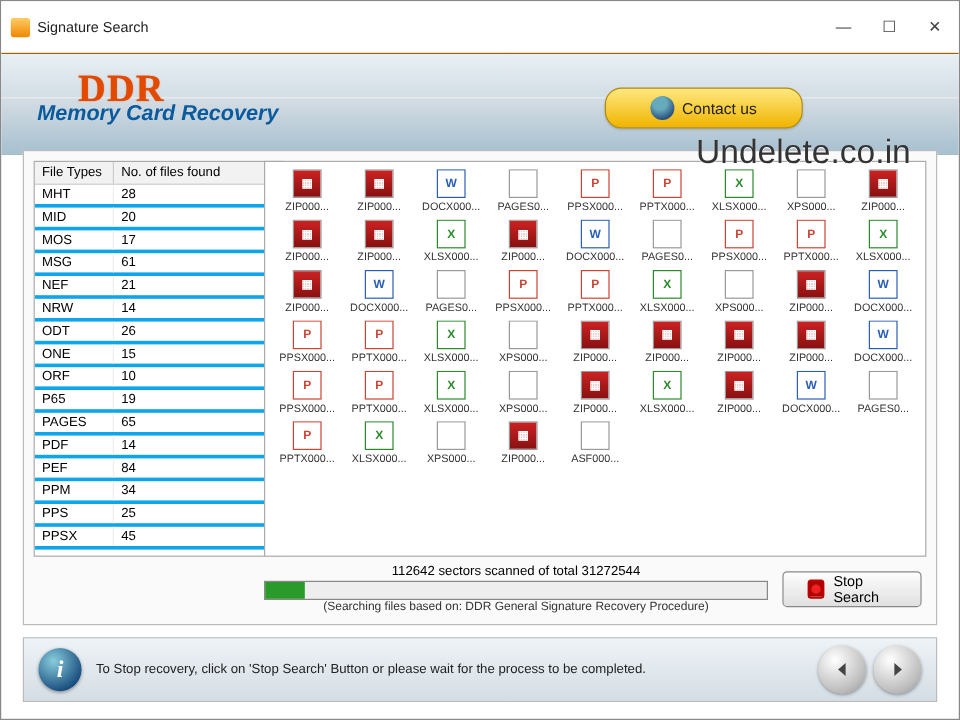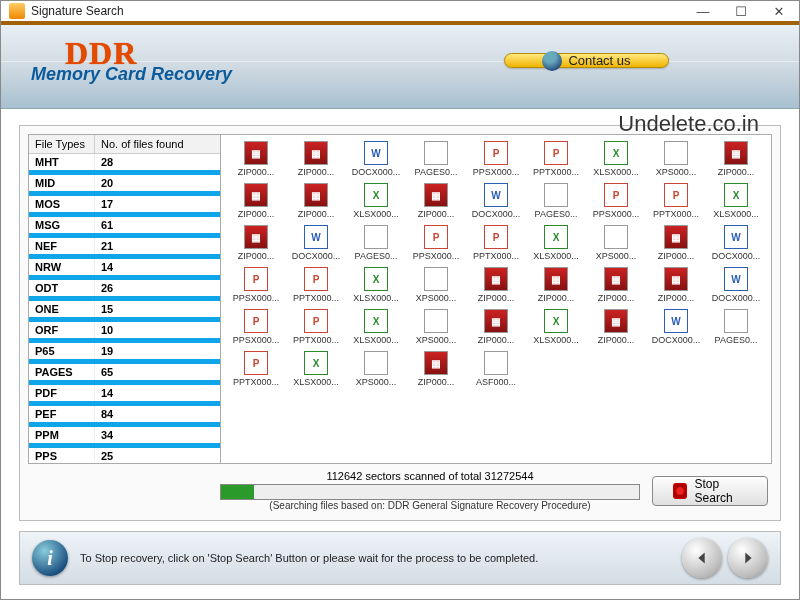--- a/index.html
+++ b/index.html
@@ -1,36 +1,36 @@
 <!DOCTYPE html>
 <html><head>
 <meta charset="utf-8">
 <style>
 * { box-sizing: border-box; margin: 0; padding: 0; font-family: Tahoma, Arial, sans-serif; }
 body { background: #fff; position: relative; width: 800px; height: 600px; overflow: hidden; border: 1px solid #888; }
-.titlebar { height: 24px; background: #fff; display: flex; align-items: center; padding: 0 8px; border-bottom: 4px solid #a16207; }
+.titlebar { height: 44px; background: #fff; display: flex; align-items: center; padding: 0 8px; border-bottom: 1px solid #a16207; }
 .titlebar .app-icon { width: 16px; height: 16px; background: linear-gradient(180deg,#fc6,#e80); border-radius: 2px; margin-right: 6px; }
 .titlebar .title { font-size: 12px; color: #222; flex: 1; }
 .titlebar .win-btns { display: flex; gap: 14px; }
 .titlebar .win-btn { width: 24px; height: 20px; display: flex; align-items: center; justify-content: center; font-size: 13px; color: #444; cursor: pointer; }
 .header { height: 84px; background: linear-gradient(180deg,#e8f0f5 0%,#d0dae2 50%,#a7c0d0 100%); position: relative; border-bottom: 1px solid #8aa; }
 .header::before { content:''; position:absolute; left:0; right:0; top:36px; height:1px; background:rgba(255,255,255,.5);}
 .logo { position: absolute; left: 64px; top: 10px; font-family: Georgia, serif; font-size: 32px; font-weight: bold; color: #e24a00; text-shadow: 0 0 1px #e24a00; letter-spacing: 1px; }
 .subtitle { position: absolute; left: 30px; top: 39px; font-size: 18px; font-weight: bold; color: #0a5a9c; font-style: italic; }
-.contact-btn { position: absolute; right: 130px; top: 28px; width: 165px; height: 15px; background: linear-gradient(180deg,#ffe880,#f0b400); border: 1px solid #b48a00; border-radius: 14px; display: flex; align-items: center; justify-content: center; gap: 6px; font-size: 13px; color: #222; cursor: pointer; box-shadow: 0 1px 2px rgba(0,0,0,.2); }
+.contact-btn { position: absolute; right: 130px; top: 28px; width: 165px; height: 34px; background: linear-gradient(180deg,#ffe880,#f0b400); border: 1px solid #b48a00; border-radius: 14px; display: flex; align-items: center; justify-content: center; gap: 6px; font-size: 13px; color: #222; cursor: pointer; box-shadow: 0 1px 2px rgba(0,0,0,.2); }
 .contact-icon { width: 20px; height: 20px; background: radial-gradient(circle at 40% 30%, #6ab 30%, #247 80%); border-radius: 50%; position: relative; }
-.watermark { position: absolute; right: 40px; top: 110px; font-size: 22px; color: #333; font-family: Arial; z-index: 5; text-shadow: 0 1px 0 #fff; }
+.watermark { position: absolute; right: 40px; top: 110px; font-size: 28px; color: #333; font-family: Arial; z-index: 5; text-shadow: 0 1px 0 #fff; }
 .content { position: absolute; top: 124px; left: 18px; right: 18px; bottom: 78px; border: 1px solid #bbb; background: #fafafa; }
 .ft-table { position: absolute; left: 8px; top: 8px; width: 208px; height: 330px; border: 1px solid #aaa; background: #fff; overflow: hidden; }
 .ft-header { display: flex; background: #f2f2f2; border-bottom: 1px solid #ccc; font-size: 11px; }
 .ft-header div { padding: 3px 6px; border-right: 1px solid #ccc; }
 .ft-col1 { width: 66px; }
 .ft-col2 { flex: 1; }
 .ft-body { overflow-y: auto; height: 306px; }
-.ft-row { display: flex; font-size: 11px; border-bottom: 5px solid #0ea5e9; font-weight: bold; }
+.ft-row { display: flex; font-size: 11px; border-bottom: 3px solid #0ea5e9; }
 .ft-row div { padding: 2px 6px; }
 .ft-row .c1 { width: 66px; border-right:1px solid #eee; }
 .ft-row .c2 { flex: 1; }
 .files-pane { position: absolute; left: 200px; right: 8px; top: 8px; height: 330px; border: 1px solid #aaa; background: #fff; overflow: hidden; padding: 6px; }
 .file-grid { display: grid; grid-template-columns: repeat(9, 1fr); gap: 6px 2px; }
 .file-item { display: flex; flex-direction: column; align-items: center; font-size: 9px; color: #333; white-space: nowrap; overflow: hidden; }
 .fi-icon { width: 24px; height: 24px; margin-bottom: 2px; border: 1px solid #999; background: #fff; position: relative; display:flex;align-items:center;justify-content:center;font-size:10px;font-weight:bold; }
 .fi-zip { background: linear-gradient(180deg,#c22,#811); color:#fff; }
 .fi-doc { background:#fff; color:#2a5fb4; border-color:#2a5fb4; }
 .fi-ppt { background:#fff; color:#c43; border-color:#c43; }

